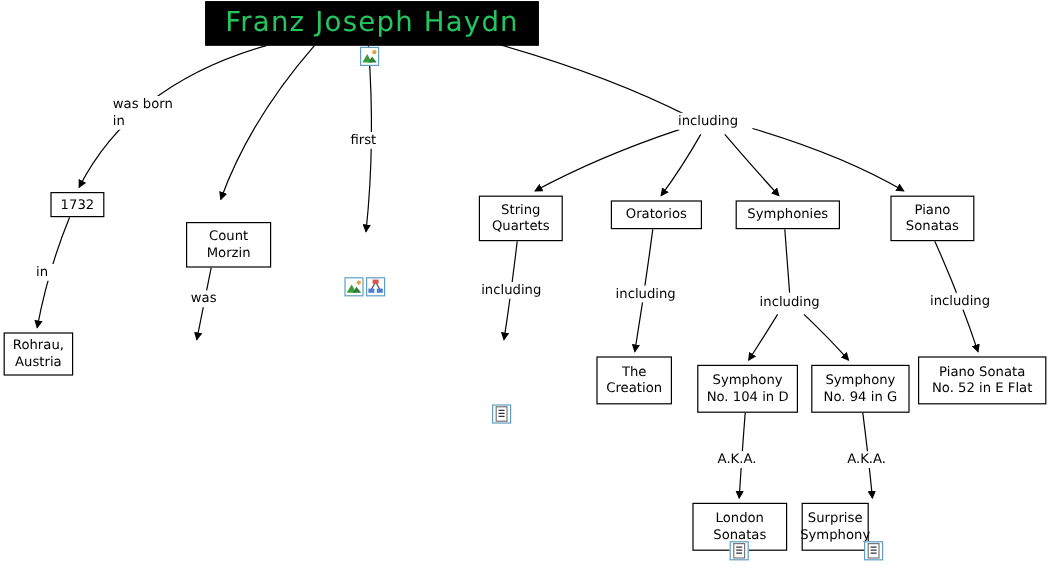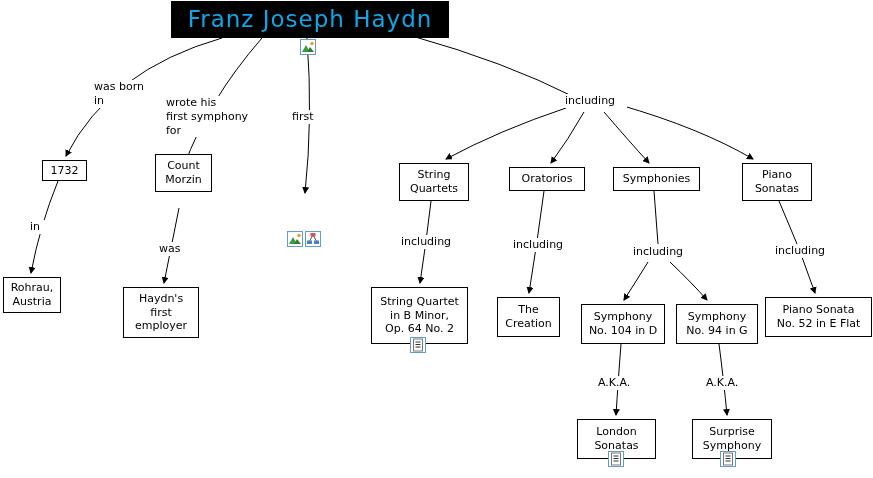--- a/index.html
+++ b/index.html
@@ -8,21 +8,21 @@
     background:#ffffff; font-family:"DejaVu Sans","Liberation Sans",sans-serif;
   }
   .edges { position:absolute; left:0; top:0; z-index:1; }
   .concept {
     position:absolute; z-index:2; box-sizing:border-box;
     background:#ffffff; border:1px solid #000000; color:#000000;
     font-size:11px; line-height:1.25; text-align:center; white-space:pre-line;
     display:flex; align-items:center; justify-content:center; padding:1px 2px;
   }
   .concept.root {
-    background:#000000; color:#0ea5e9; border:1px solid #000000;
+    background:#000000; color:#22c55e; border:1px solid #000000;
     font-size:23px; letter-spacing:1px; padding:0 6px;
   }
   .phrase {
     position:absolute; z-index:2; box-sizing:border-box;
     background:#ffffff; color:#000000; font-size:11px; line-height:1.25;
     text-align:left; white-space:pre-line; padding:0 2px;
   }
   .res-icon {
     position:absolute; z-index:3; width:16px; height:16px; box-sizing:border-box;
     background:#ffffff; border:1px solid #5f9fc6;
@@ -60,52 +60,43 @@
       <path d="M 621,344 Q 618,383 616,415" marker-end="url(#arrow)"></path>
       <path d="M 719,344 Q 724,383 727,415" marker-end="url(#arrow)"></path>
     </g>
   </svg>
 
   <div class="concept root" style="left:171px;top:1px;width:278px;height:37px">Franz Joseph Haydn</div>
 
   <div class="concept" style="left:42px;top:160px;width:45px;height:21px">1732</div>
   <div class="concept" style="left:3px;top:277px;width:58px;height:36px">Rohrau,
 Austria</div>
-  <div class="concept" style="left:155px;top:154px;width:57px;height:38px">Count
+  <div class="concept" style="left:155px;top:185px;width:71px;height:38px">Count
 Morzin</div>
-  <div class="concept" style="left:123px;top:287px;width:76px;height:51px">Haydn's
-first
-employer</div>
   <div class="concept" style="left:399px;top:163px;width:70px;height:38px">String
 Quartets</div>
   <div class="concept" style="left:509px;top:167px;width:76px;height:24px">Oratorios</div>
   <div class="concept" style="left:742px;top:163px;width:70px;height:38px">Piano
 Sonatas</div>
   <div class="concept" style="left:613px;top:167px;width:87px;height:24px">Symphonies</div>
-  <div class="concept" style="left:371px;top:287px;width:97px;height:57px">String Quartet
-in B Minor,
-Op. 64 No. 2</div>
   <div class="concept" style="left:497px;top:297px;width:63px;height:40px">The
 Creation</div>
   <div class="concept" style="left:581px;top:304px;width:84px;height:40px">Symphony
 No. 104 in D</div>
   <div class="concept" style="left:676px;top:304px;width:82px;height:40px">Symphony
 No. 94 in G</div>
   <div class="concept" style="left:765px;top:297px;width:107px;height:40px">Piano Sonata
 No. 52 in E Flat</div>
   <div class="concept" style="left:577px;top:419px;width:79px;height:40px">London
 Sonatas</div>
-  <div class="concept" style="left:692px;top:419px;width:80px;height:40px">Surprise
+  <div class="concept" style="left:668px;top:419px;width:56px;height:40px">Surprise
 Symphony</div>
 
   <div class="phrase" style="left:92px;top:80px;width:62px">was born
 in</div>
-  <div class="phrase" style="left:164px;top:96px;width:94px">wrote his
-first symphony
-for</div>
   <div class="phrase" style="left:290px;top:110px;width:46px">first</div>
   <div class="phrase" style="left:563px;top:94px;width:64px">including</div>
   <div class="phrase" style="left:28px;top:220px;width:22px">in</div>
   <div class="phrase" style="left:157px;top:242px;width:30px">was</div>
   <div class="phrase" style="left:399px;top:235px;width:58px">including</div>
   <div class="phrase" style="left:511px;top:238px;width:58px">including</div>
   <div class="phrase" style="left:631px;top:245px;width:58px">including</div>
   <div class="phrase" style="left:773px;top:244px;width:58px">including</div>
   <div class="phrase" style="left:596px;top:376px;width:44px">A.K.A.</div>
   <div class="phrase" style="left:704px;top:376px;width:44px">A.K.A.</div>

